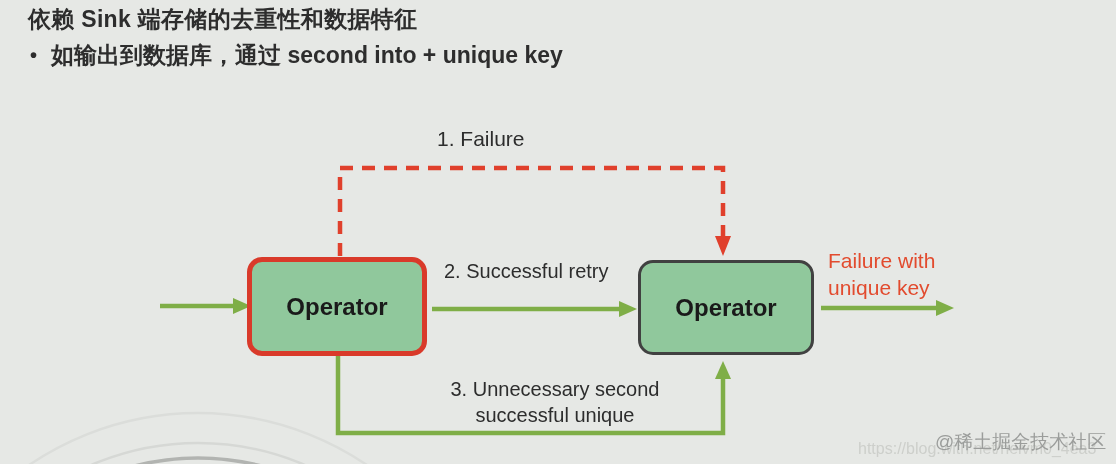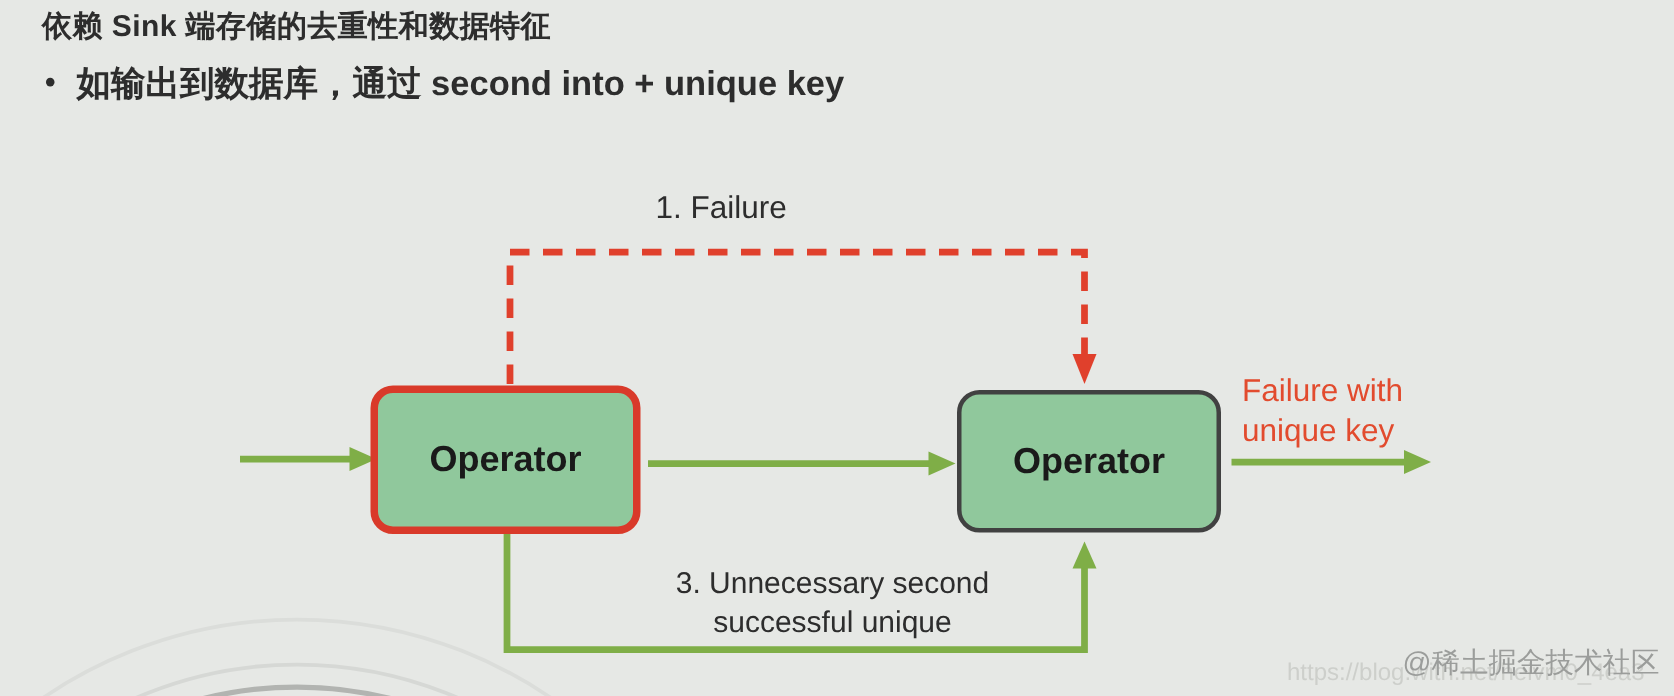--- a/index.html
+++ b/index.html
@@ -7,21 +7,21 @@
     position:relative;
     width:1116px;height:464px;
     overflow:hidden;
     background:var(--background,#e6e8e5);
     font-family:"Liberation Sans","DejaVu Sans",sans-serif;
     -webkit-font-smoothing:antialiased;
   }
   
   .title{
     position:absolute;left:28px;top:4px;
-    font-size:20px;font-weight:600;color:var(--dark-text,#2d2d2d);
+    font-size:23px;font-weight:600;color:var(--dark-text,#2d2d2d);
     letter-spacing:0.3px;white-space:nowrap;
   }
   .bullet-row{
     position:absolute;left:30px;top:40px;
     display:flex;align-items:flex-start;
     font-size:23px;font-weight:600;color:var(--dark-text,#2d2d2d);
     white-space:nowrap;
   }
   .bullet-dot{font-size:20px;margin-right:14px;line-height:30px;}
   
@@ -109,20 +109,21 @@
   <div class="operator" id="operator-1">
     <span>Operator</span>
   </div>
 
   <div class="operator" id="operator-2">
     <span>Operator</span>
   </div>
 
 
   <div class="diagram-label" id="failure-label">1. Failure</div>
+  <div class="diagram-label" id="retry2-label">2. Successful retry</div>
   <div id="update-label">
     <div>Failure with</div>
     <div>unique key</div>
   </div>
   <div class="diagram-label" id="retry3-label">
     <div>3. Unnecessary second</div>
     <div>successful unique</div>
   </div>
 
   <div id="watermark-url">https://blog.with.net/heivm0_4ea3</div>

